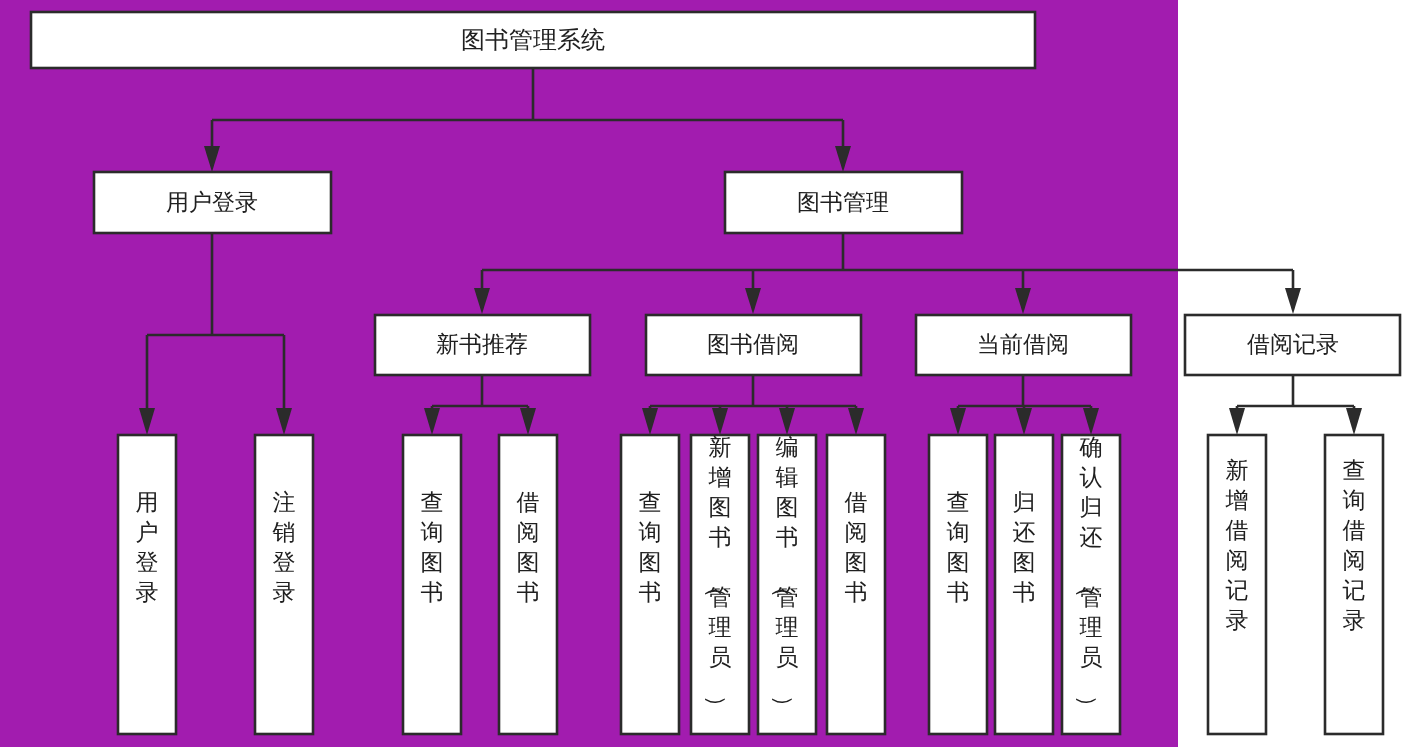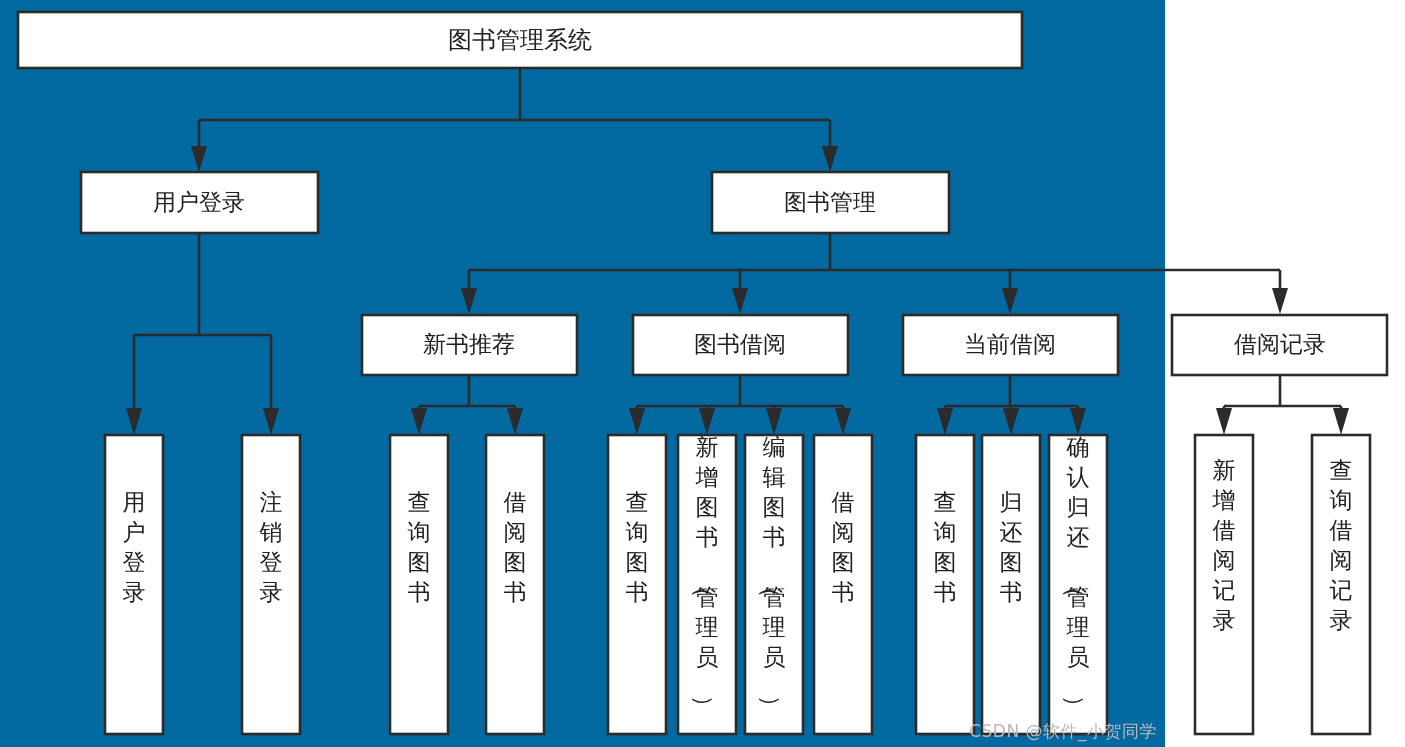--- a/index.html
+++ b/index.html
@@ -11,21 +11,22 @@
   body {
     width: 1405px;
     height: 747px;
     overflow: hidden;
     font-family: "DejaVu Sans", "Liberation Sans", sans-serif;
   }
   #diagram-root {
     position: relative;
     width: 1165px;
     height: 747px;
-    background: #0369a1;
+    background: #a21caf;
+    padding-left: 13px;
   }
   svg#diagram-svg {
     display: block;
     width: 1405px;
     height: 747px;
   }
   .node-rect {
     fill: #ffffff;
     stroke: #2b2b2b;
     stroke-width: 2.6;
@@ -255,14 +256,13 @@
         <text class="node-label v-label" x="1224" y="478"><tspan x="1224" dy="0">新</tspan><tspan x="1224" dy="30">增</tspan><tspan x="1224" dy="30">借</tspan><tspan x="1224" dy="30">阅</tspan><tspan x="1224" dy="30">记</tspan><tspan x="1224" dy="30">录</tspan></text>
       </g>
       <g>
         <rect class="node-rect" x="1312" y="435" width="58" height="299"></rect>
         <text class="node-label v-label" x="1341" y="478"><tspan x="1341" dy="0">查</tspan><tspan x="1341" dy="30">询</tspan><tspan x="1341" dy="30">借</tspan><tspan x="1341" dy="30">阅</tspan><tspan x="1341" dy="30">记</tspan><tspan x="1341" dy="30">录</tspan></text>
       </g>
     </g>
 
   </svg>
 
-  <div class="watermark">CSDN @软件_小贺同学</div>
 </div>
 
 </body></html>

